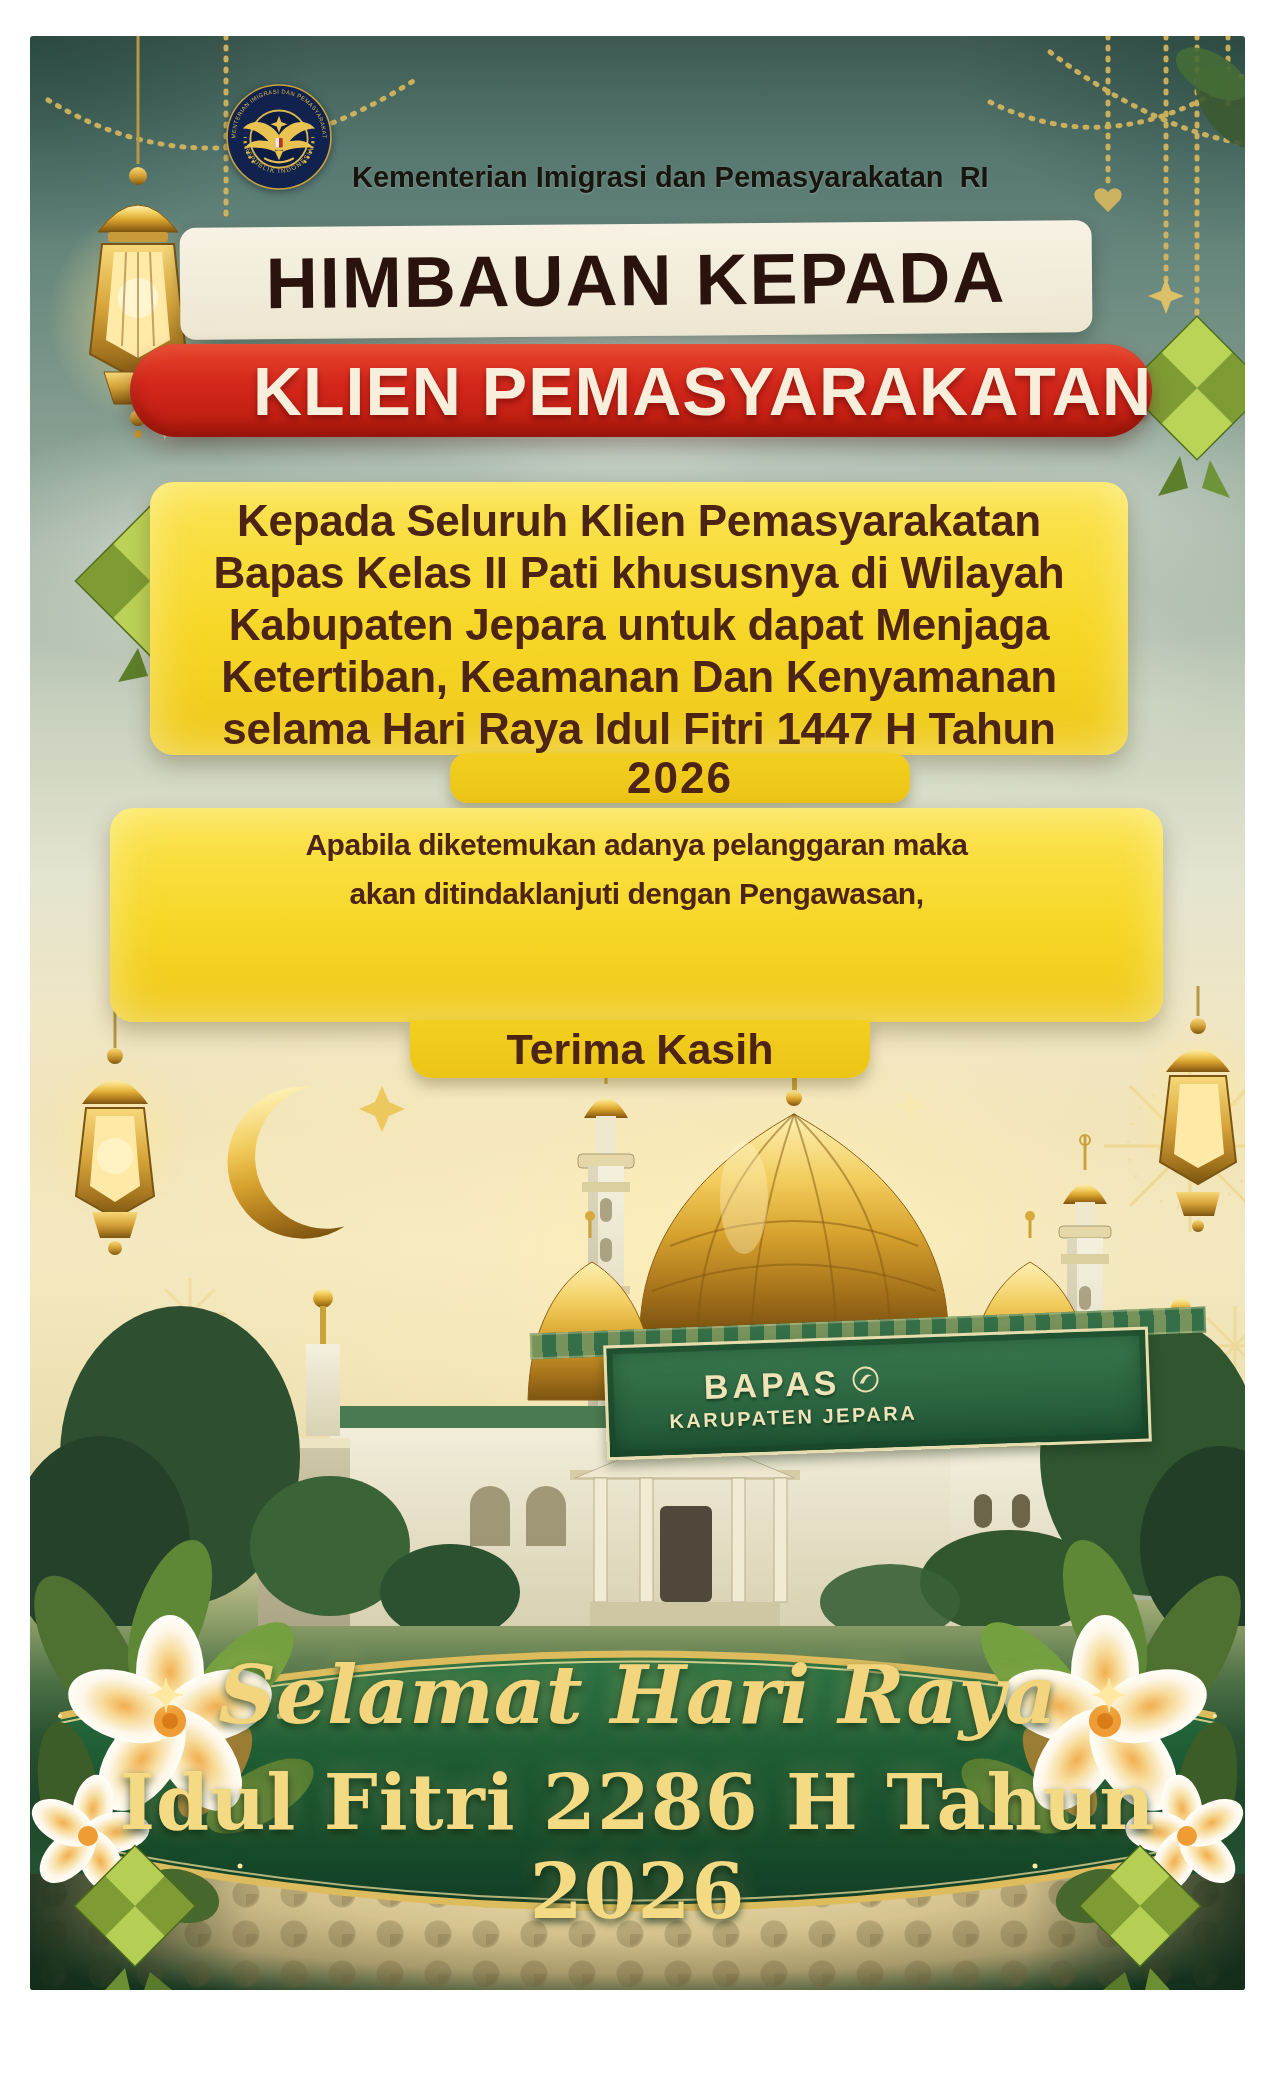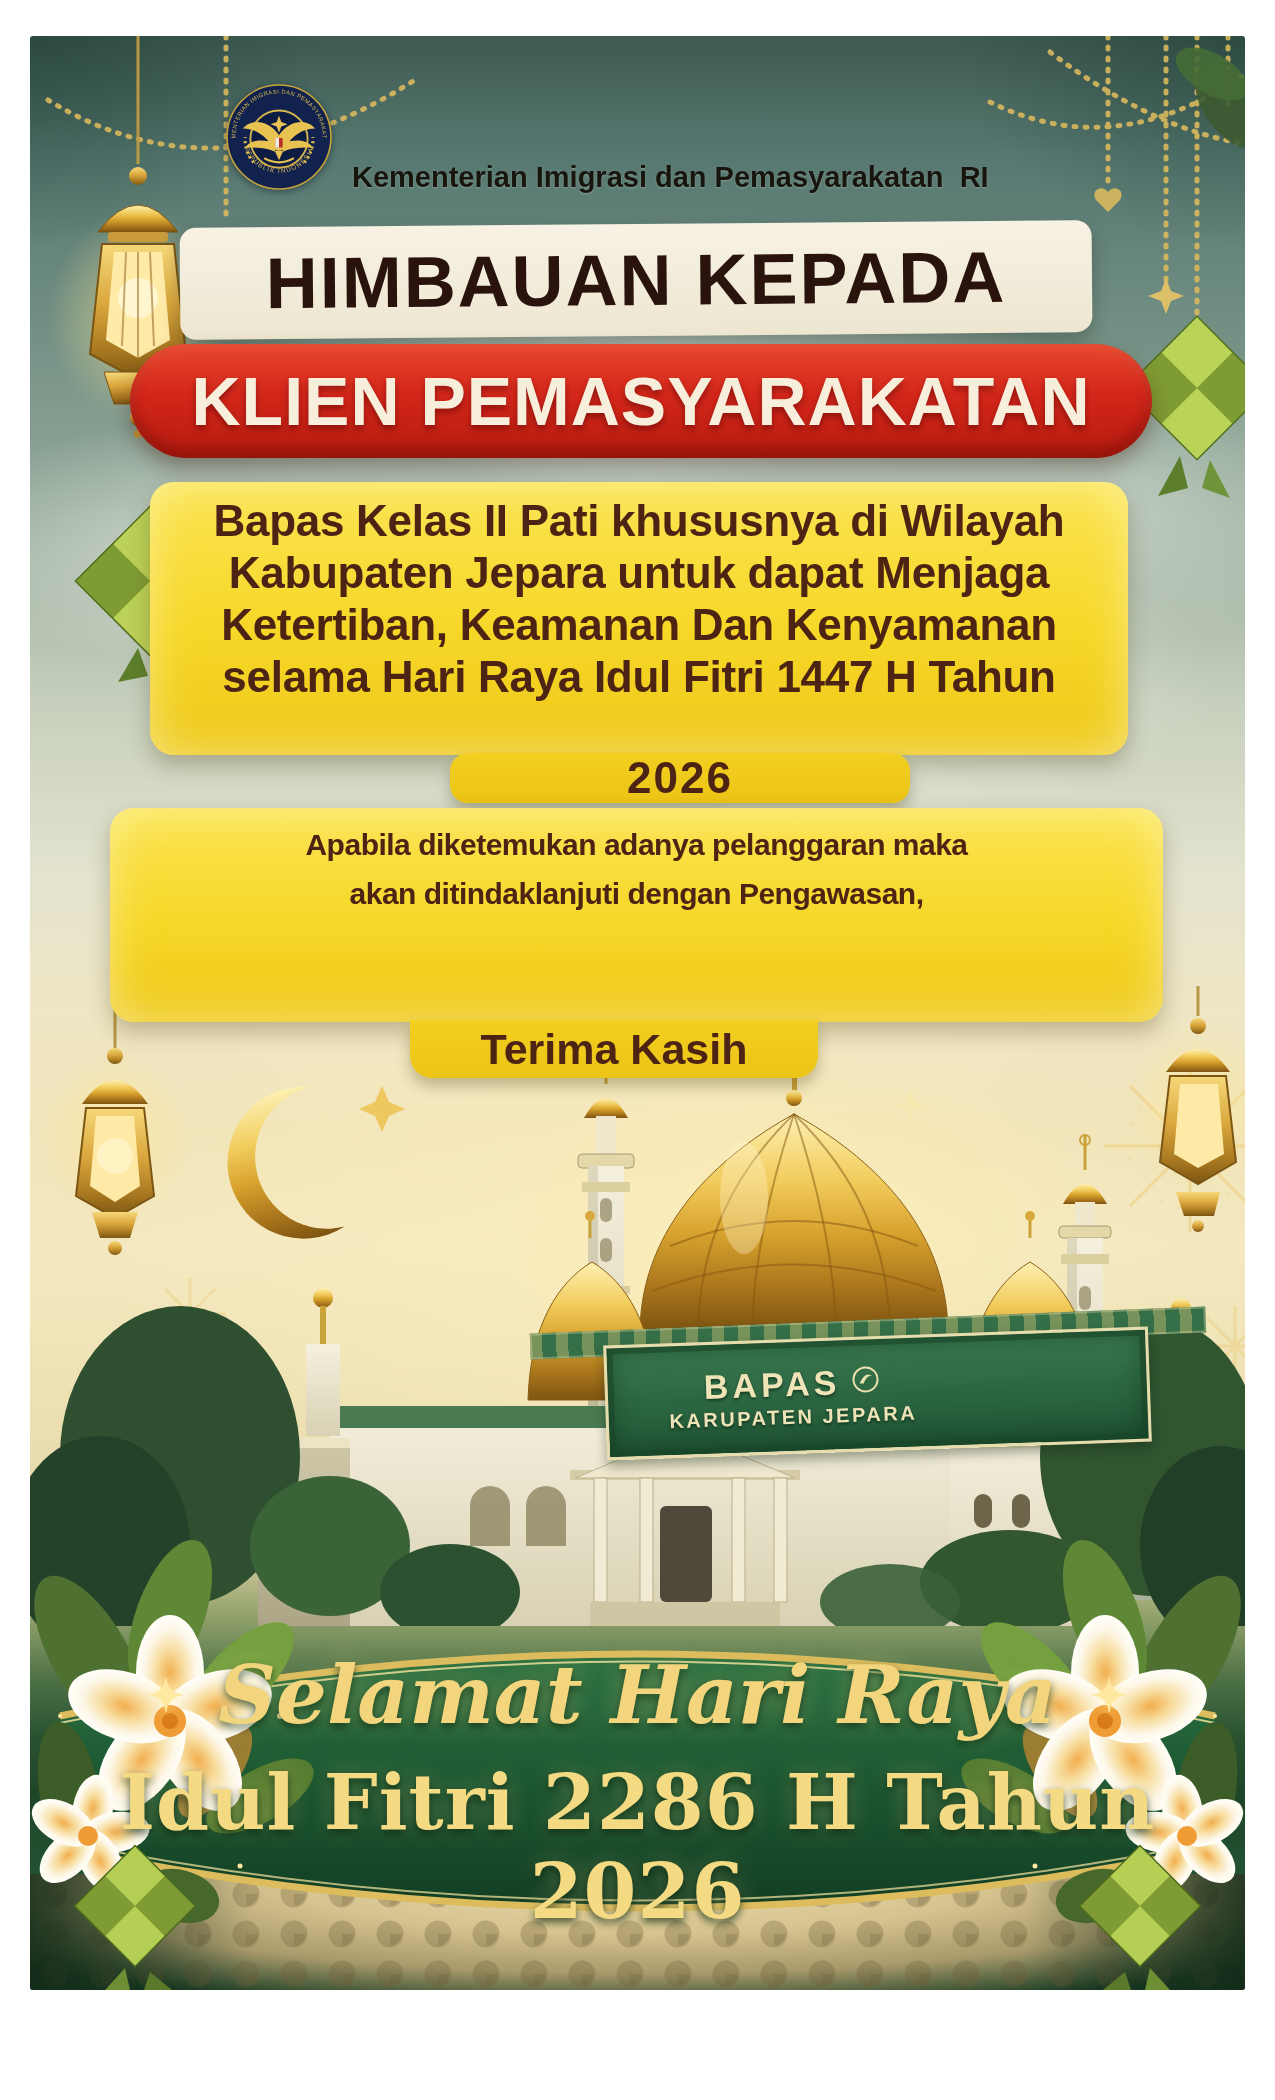--- a/index.html
+++ b/index.html
@@ -37,40 +37,40 @@
   .emblem{width:106px;height:114px;filter:drop-shadow(0 2px 4px rgba(10,20,40,.5));}
   .emblem svg{width:100%;height:100%;}
   .agency-lines{padding-top:2px;font-weight:700;font-size:29px;line-height:38px;color:#17150e;
     text-shadow:0 1px 2px rgba(255,255,255,.25);white-space:pre;}
 
   .plate{position:absolute;left:150px;top:188px;width:912px;height:112px;border-radius:16px;
     background:linear-gradient(180deg,#f7f2e4,#ede6d1);transform:rotate(-.5deg);
     box-shadow:0 8px 18px rgba(30,35,25,.32);display:flex;align-items:center;justify-content:center;}
   .plate span{font-weight:900;font-size:72px;letter-spacing:2px;color:#2a130c;}
 
-  .redband{position:absolute;left:100px;top:308px;width:1022px;height:114px;border-radius:57px;
+  .redband{position:absolute;left:100px;top:308px;width:1022px;height:93px;border-radius:57px;
     background:linear-gradient(180deg,#e8452c 0%,#d3261a 45%,#b71c0f 100%);
     box-shadow:0 10px 20px rgba(60,20,10,.35), inset 0 -8px 16px rgba(90,5,0,.45), inset 0 5px 12px rgba(255,130,95,.3);
-    display:flex;align-items:center;justify-content:center;}
+    display:flex;align-items:center;justify-content:flex-end;}
   .redband span{font-weight:900;font-size:68px;color:#f7efdb;letter-spacing:1px;
     text-shadow:0 4px 6px rgba(70,0,0,.45);}
 
   .note{position:absolute;background:linear-gradient(180deg,#fbe452 0%,#f6d727 55%,#eec81a 100%);
     border-radius:24px;box-shadow:0 10px 22px rgba(70,60,10,.30), inset 0 0 46px rgba(255,250,210,.55);
     text-align:center;color:#4d2413;box-sizing:border-box;}
   .note1{left:120px;top:446px;width:978px;height:273px;padding-top:13px;}
   .note2{left:80px;top:772px;width:1053px;height:214px;padding-top:12px;}
   .note .nl{font-weight:700;font-size:44px;line-height:52px;letter-spacing:-.3px;}
   .note2 .nl{font-size:30px;line-height:49px;letter-spacing:-.5px;}
   .strong{font-weight:900;}
   .tab{position:absolute;background:linear-gradient(180deg,#f2cf20,#ecc416);display:flex;align-items:center;
     justify-content:center;border-radius:0 0 22px 22px;box-shadow:0 8px 14px rgba(70,60,10,.3);color:#4d2413;}
   .tab1{left:420px;top:717px;width:460px;height:50px;border-radius:18px;}
   .tab1 span{font-weight:900;font-size:44px;letter-spacing:2px;}
-  .tab2{left:380px;top:984px;width:408px;height:58px;}
+  .tab2{left:380px;top:984px;width:460px;height:58px;}
   .tab2 span{font-weight:900;font-size:43px;}
 
   .sign-beam{position:absolute;left:500px;top:1284px;width:676px;height:26px;background:#356f47;
     transform:rotate(-2.3deg);box-shadow:inset 0 0 0 2px rgba(230,220,170,.35);
     background-image:repeating-linear-gradient(90deg, rgba(220,200,120,.4) 0 12px, transparent 12px 26px);}
   .sign{position:absolute;left:575px;top:1300px;width:545px;height:115px;transform:rotate(-2deg);
     background:linear-gradient(180deg,#3a7a50,#1f5434);border:3px solid #e6dcae;box-sizing:border-box;
     box-shadow:inset 0 0 0 6px rgba(25,70,40,.6), inset 0 0 26px rgba(0,30,10,.5), 0 6px 12px rgba(20,40,20,.4);
     display:flex;flex-direction:column;align-items:center;justify-content:center;padding-right:170px;
     color:#efe3b8;}
@@ -419,20 +419,21 @@
   <span class="star-tl">✦</span>
 
   <div class="plate">
     <span>HIMBAUAN KEPADA</span>
   </div>
   <div class="redband">
     <span>KLIEN PEMASYARAKATAN</span>
   </div>
 
   <div class="note note1">
+    <div class="nl"><span>Kepada Seluruh Klien Pemasyarakatan</span></div>
     <div class="nl"><span>Bapas Kelas II Pati khususnya di Wilayah</span></div>
     <div class="nl"><span>Kabupaten Jepara untuk dapat Menjaga</span></div>
     <div class="nl strong"><span>Ketertiban, Keamanan Dan Kenyamanan</span></div>
     <div class="nl"><span>selama </span><span class="strong">Hari Raya Idul Fitri 1447 H</span><span> Tahun</span></div>
   </div>
   <div class="tab tab1">
     <span>2026</span>
   </div>
 
   <div class="note note2">

